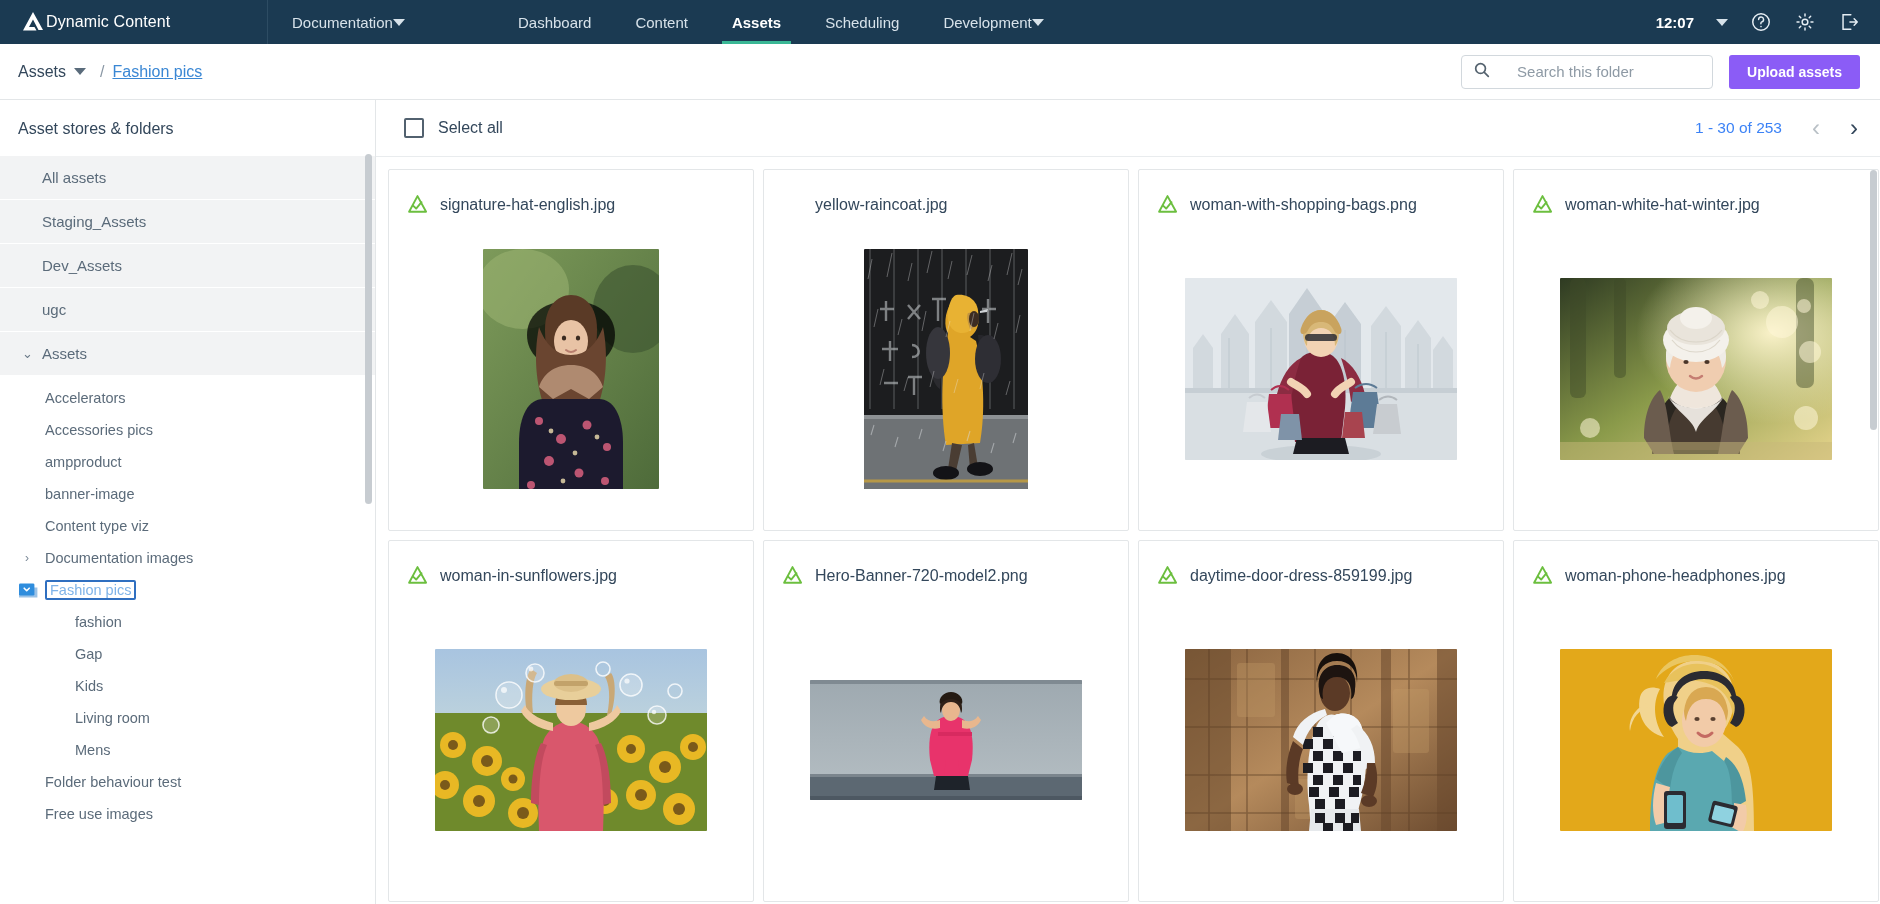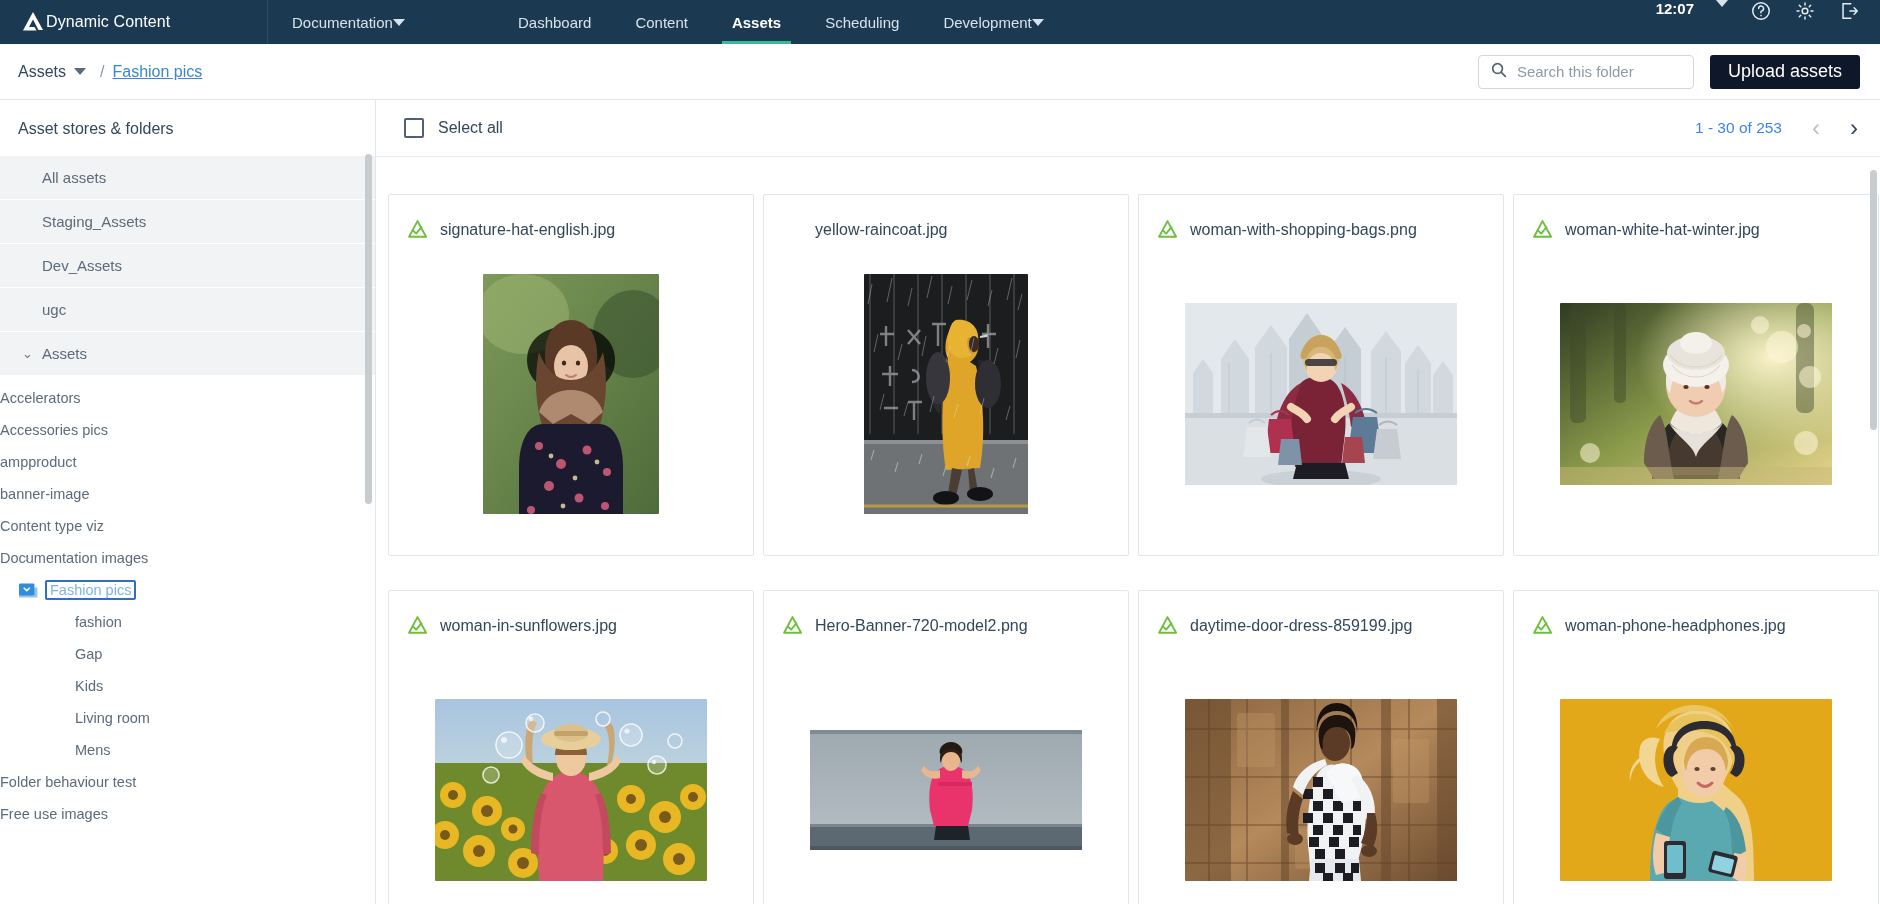--- a/index.html
+++ b/index.html
@@ -31,52 +31,53 @@
   }
   .nav-item.wide { padding-left: 24px; padding-right: 18px; min-width: 228px; }
   .nav-item.active { color: #ffffff; font-weight: bold; }
   .nav-item.active::after {
     content: ""; position: absolute; left: 12px; right: 12px; bottom: 0;
     height: 3px; background: #3ab795;
   }
   .caret { width: 0; height: 0; border-left: 6px solid transparent;
            border-right: 6px solid transparent; border-top: 7px solid #d7e2ea; }
   .topnav-right {
-    margin-left: auto; display: flex; align-items: flex-start;
+    margin-left: auto; display: flex; align-items: center;
     gap: 22px; padding-right: 20px;
   }
   .clock { font-size: 15px; font-weight: bold; color: #ffffff; }
   .ticon { width: 22px; height: 22px; cursor: pointer; }
 
   
   .crumbbar {
     height: 56px; display: flex; align-items: center;
     padding: 0 20px 0 18px; border-bottom: 1px solid #e3e6e8;
     background: #ffffff; position: relative;
   }
   .crumb { font-size: 16px; color: #33475b; }
   .crumb-caret { width: 0; height: 0; margin: 0 6px 0 8px;
     border-left: 6px solid transparent; border-right: 6px solid transparent;
     border-top: 7px solid #5a6b7b; cursor: pointer; }
   .crumb-sep { font-size: 16px; color: #8b98a5; margin: 0 8px; }
   .crumb-link { font-size: 16px; color: #3a87d4; text-decoration: underline; cursor: pointer; }
   .crumb-right { margin-left: auto; display: flex; align-items: center; gap: 16px; }
   .searchbox {
-    width: 216px; height: 34px; border: 1px solid #d2d8dd; border-radius: 4px;
-    display: flex; align-items: center; gap: 9px; padding: 0 11px; background: #fff;
+    width: 252px; height: 34px; border: 1px solid #d2d8dd; border-radius: 4px;
+    display: flex; align-items: center; gap: 26px; padding: 0 11px; background: #fff;
   }
   .searchbox input {
     border: none; outline: none; font-size: 15px; color: #33475b;
     font-family: "Liberation Sans", sans-serif; width: 100%; background: transparent;
   }
   .searchbox input::placeholder { color: #8e9aa5; }
   .btn-primary {
-    height: 34px; padding: 0 18px; background: #0f172a; color: #fff;
-    border: none; border-radius: 3px; font-size: 18px; cursor: pointer;
+    height: 34px; padding: 0 18px; background: #8b5cf6; color: #fff;
+    border: none; border-radius: 3px; font-size: 14px; cursor: pointer;
     font-family: "Liberation Sans", sans-serif;
+    font-weight: bold;
   }
 
   
   .body { display: flex; height: calc(904px - 44px - 56px); }
 
   
   .sidebar {
     width: 376px; flex: 0 0 376px; background: #ffffff;
     border-right: 1px solid #e3e6e8; position: relative;
     overflow: hidden;
@@ -89,21 +90,21 @@
   }
   .store-row .chev {
     position: absolute; left: 22px; font-size: 13px; color: #6b7a88;
   }
   .tree { padding-top: 6px; }
   .tree-row {
     height: 32px; display: flex; align-items: center;
     font-size: 14.5px; color: #5b6b7a; cursor: pointer; position: relative;
   }
   .tree-row .arrow { position: absolute; left: 25px; font-size: 12px; color: #7b8a98; }
-  .tree-label { }
+  .tree-label { padding-left: 45px; }
   .tree-row.indent .tree-label { padding-left: 75px; }
   .tree-row.selected .tree-label {
     padding-left: 0; margin-left: 45px; color: #7eb3e8;
     border: 2px solid #2f6fc0; border-radius: 2px; padding: 1px 3px;
     line-height: 1;
   }
   .folder-icon { position: absolute; left: 18px; width: 22px; height: 17px; }
   .scrollrail {
     position: absolute; right: 3px; top: 54px; width: 7px; bottom: 8px;
     background: transparent;
@@ -128,21 +129,21 @@
   .pg-arrow.disabled { color: #b9c0c6; }
   .pg-arrow.enabled { color: #33475b; }
 
   .grid {
     flex: 1; display: grid; grid-template-columns: repeat(4, 366px);
     gap: 9px; padding: 12px 0 0 12px; align-content: start;
     overflow: hidden;
   }
   .card {
     background: #fff; border: 1px solid #e3e6e8; border-radius: 2px;
-    height: 362px; display: flex; flex-direction: column; cursor: pointer; margin-top: 25px;
+    height: 362px; display: flex; flex-direction: column; cursor: pointer;
   }
   .card-head { display: flex; align-items: center; gap: 12px; padding: 17px 16px 0 18px; height: 52px; }
   .pub-icon { width: 21px; height: 21px; flex: 0 0 21px; }
   .pub-icon.hidden { visibility: hidden; }
   .card-name { font-size: 16px; color: #33475b; white-space: nowrap; overflow: hidden; text-overflow: ellipsis; }
   .thumb-wrap { flex: 1; display: flex; align-items: center; justify-content: center; padding: 4px 10px 18px; }
   .thumb { border-radius: 1px; overflow: hidden; position: relative; }
 
   
   .main-scrollrail { position: absolute; right: 3px; top: 64px; bottom: 6px; width: 7px; }

